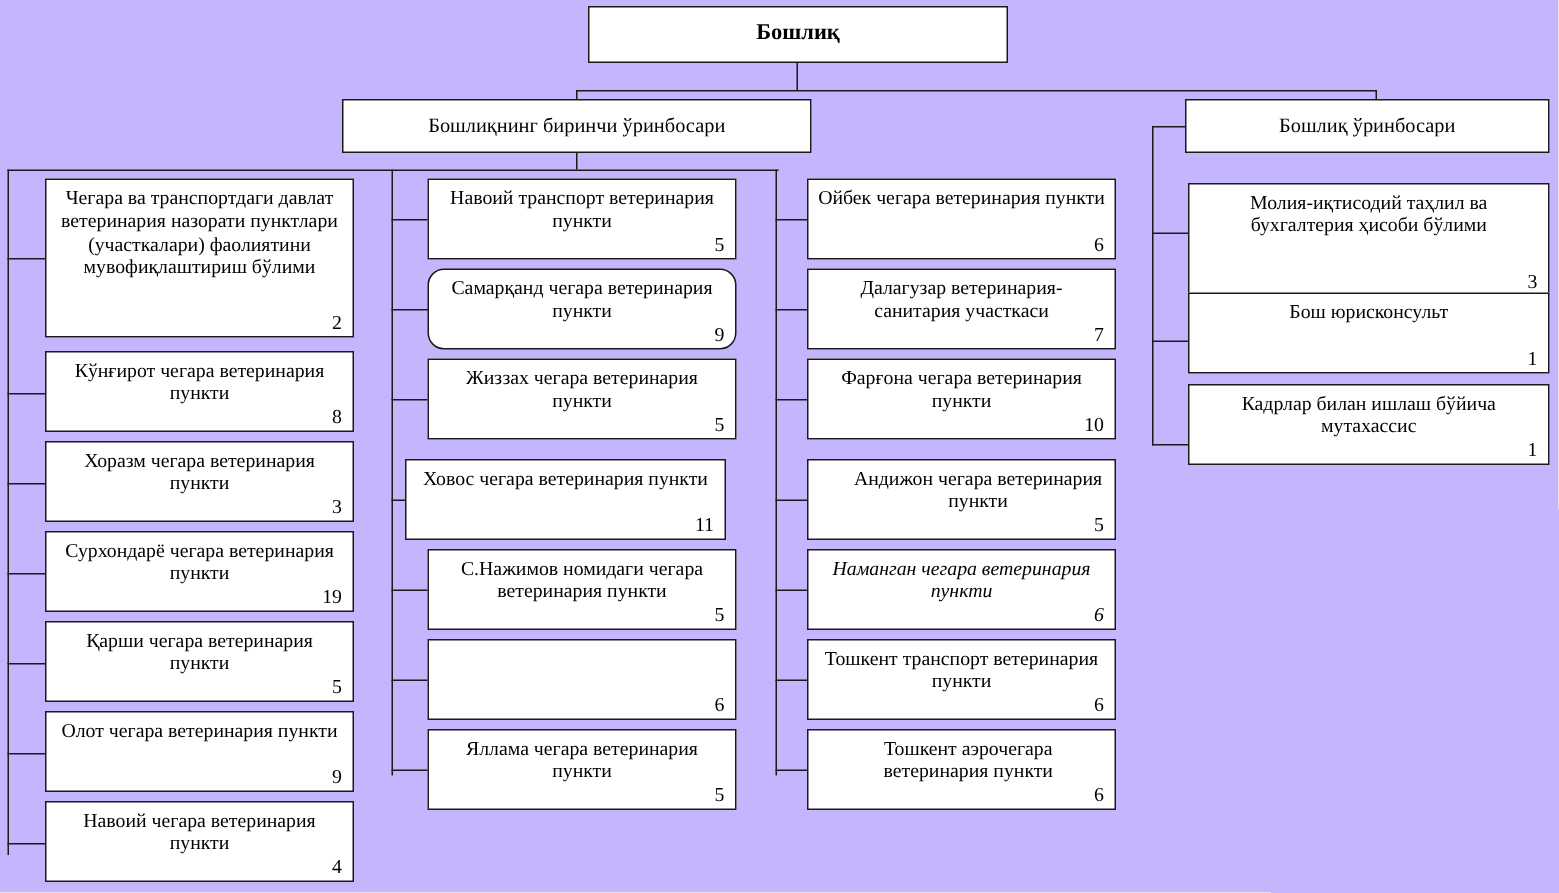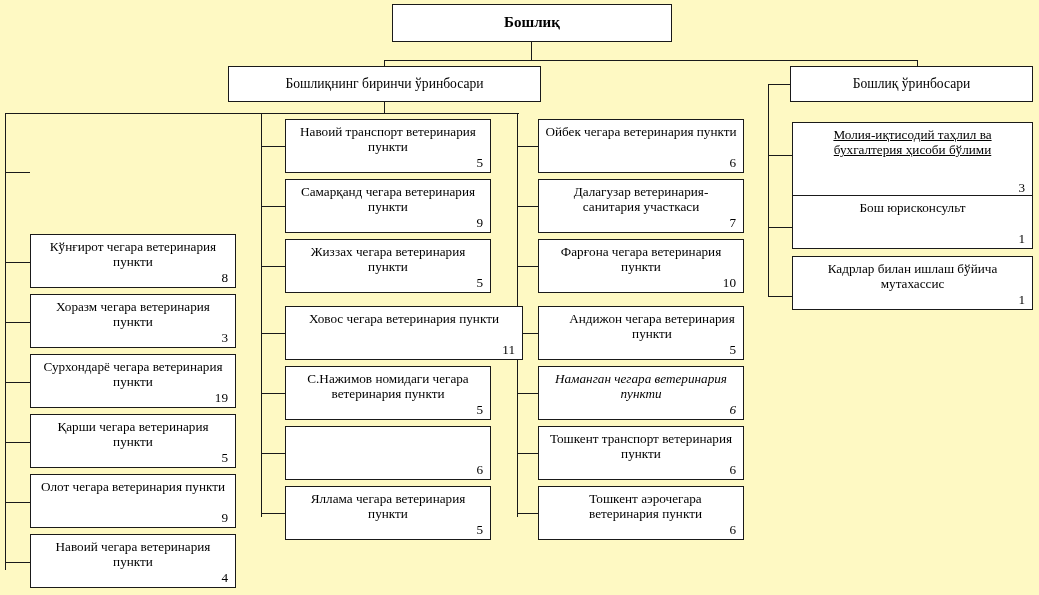--- a/index.html
+++ b/index.html
@@ -9,21 +9,21 @@
   }
   body {
     font-family: "Liberation Serif", "DejaVu Serif", serif;
     color: #000000;
   }
   #chart-root {
     position: relative;
     width: 1039px;
     height: 595px;
     overflow: hidden;
-    background: #fef9c3;
+    background: #c4b5fd;
   }
   .node {
     position: absolute;
     box-sizing: border-box;
     border: 1.4px solid #1a1a1a;
     background: #ffffff;
     padding: 4px 6px 2px 6px;
     text-align: center;
     font-size: 13.2px;
     line-height: 1.16;
@@ -89,20 +89,24 @@
   <div class="conn h" style="left:5px; top:113px; width:514px; height:1.4px;"></div>
 
   <div class="conn v" style="left:5px; top:113px; width:1.4px; height:457px;"></div>
   <div class="conn v" style="left:261px; top:113px; width:1.4px; height:404px;"></div>
   <div class="conn v" style="left:517px; top:113px; width:1.4px; height:404px;"></div>
 
   <div class="conn h" style="left:768px; top:84px; width:23px; height:1.4px;"></div>
   <div class="conn v" style="left:768px; top:84px; width:1.4px; height:213px;"></div>
 
   <div class="conn h" style="left:5px; top:172px; width:25px; height:1.4px;"></div>
+  <div class="node" style="left:30px; top:119px; width:206px; height:106px;">
+    <span class="label">Чегара ва транспортдаги давлат ветеринария назорати пунктлари (участкалари) фаолиятини мувофиқлаштириш бўлими</span>
+    <span class="count">2</span>
+  </div>
 
   <div class="conn h" style="left:5px; top:262px; width:25px; height:1.4px;"></div>
   <div class="node" style="left:30px; top:234px; width:206px; height:54px;">
     <span class="label">Кўнғирот чегара ветеринария пункти</span>
     <span class="count">8</span>
   </div>
 
   <div class="conn h" style="left:5px; top:322px; width:25px; height:1.4px;"></div>
   <div class="node" style="left:30px; top:294px; width:206px; height:54px;">
     <span class="label">Хоразм чегара ветеринария пункти</span>
@@ -133,33 +137,33 @@
     <span class="count">4</span>
   </div>
 
   <div class="conn h" style="left:261px; top:146px; width:25px; height:1.4px;"></div>
   <div class="node" style="left:285px; top:119px; width:206px; height:54px;">
     <span class="label">Навоий транспорт ветеринария пункти</span>
     <span class="count">5</span>
   </div>
 
   <div class="conn h" style="left:261px; top:206px; width:25px; height:1.4px;"></div>
-  <div class="node" style="left:285px; top:179px; width:206px; height:54px;">
+  <div class="node" style="left:285px; top:179px; width:206px; height:54px;border-radius:11px;">
     <span class="label">Самарқанд чегара ветеринария пункти</span>
     <span class="count">9</span>
   </div>
 
   <div class="conn h" style="left:261px; top:266px; width:25px; height:1.4px;"></div>
   <div class="node" style="left:285px; top:239px; width:206px; height:54px;">
     <span class="label">Жиззах чегара ветеринария пункти</span>
     <span class="count">5</span>
   </div>
 
   <div class="conn h" style="left:261px; top:333px; width:25px; height:1.4px;"></div>
-  <div class="node" style="left:285px; top:306px; width:238px; height:54px;">
+  <div class="node" style="left:270px; top:306px; width:214px; height:54px;">
     <span class="label">Ховос чегара ветеринария пункти</span>
     <span class="count">11</span>
   </div>
 
   <div class="conn h" style="left:261px; top:393px; width:25px; height:1.4px;"></div>
   <div class="node" style="left:285px; top:366px; width:206px; height:54px;">
     <span class="label">С.Нажимов номидаги чегара ветеринария пункти</span>
     <span class="count">5</span>
   </div>
 
@@ -210,21 +214,21 @@
     <span class="count">6</span>
   </div>
 
   <div class="conn h" style="left:517px; top:513px; width:25px; height:1.4px;"></div>
   <div class="node" style="left:538px; top:486px; width:206px; height:54px;padding-left:15px;">
     <span class="label">Тошкент аэрочегара ветеринария пункти</span>
     <span class="count">6</span>
   </div>
 
   <div class="conn h" style="left:768px; top:155px; width:25px; height:1.4px;"></div>
-  <div class="node" style="left:792px; top:122px; width:241px; height:76px;text-decoration:underline;">
+  <div class="node" style="left:792px; top:122px; width:241px; height:76px;">
     <span class="label">Молия-иқтисодий таҳлил ва бухгалтерия ҳисоби бўлими</span>
     <span class="count">3</span>
   </div>
 
   <div class="conn h" style="left:768px; top:227px; width:25px; height:1.4px;"></div>
   <div class="node" style="left:792px; top:195px; width:241px; height:54px;">
     <span class="label">Бош юрисконсульт</span>
     <span class="count">1</span>
   </div>
 

